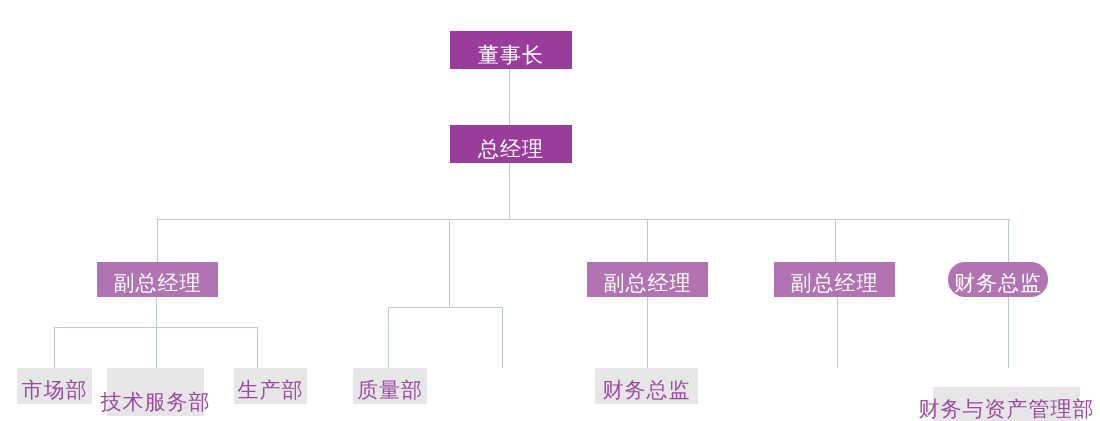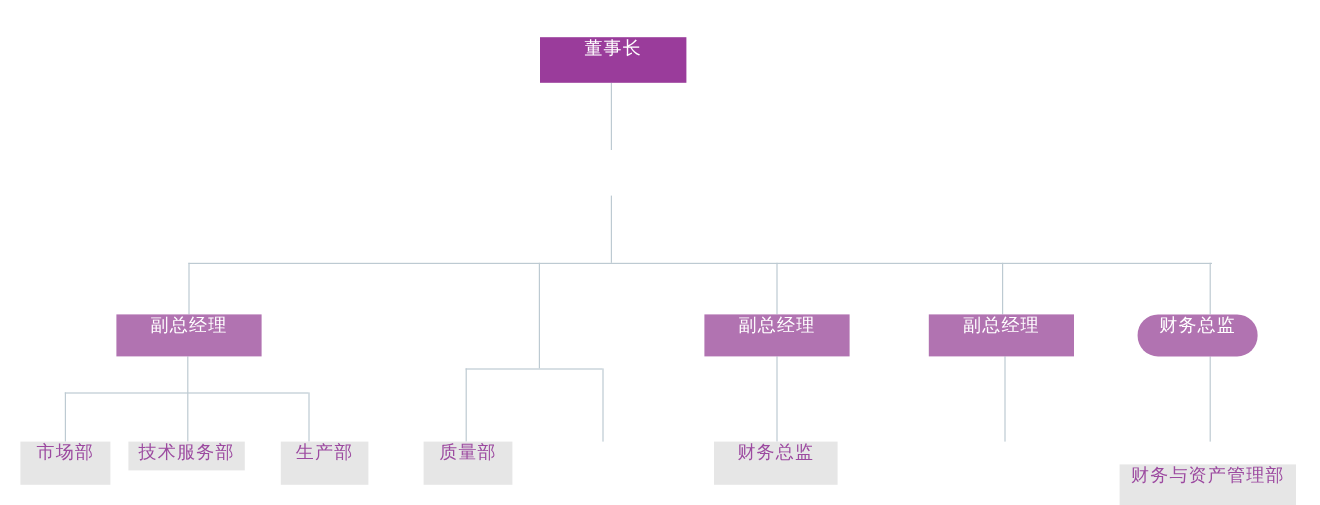--- a/index.html
+++ b/index.html
@@ -19,23 +19,23 @@
   .canvas {
     position: relative;
     width: 1100px;
     height: 421px;
     background: #FFFFFF;
     overflow: hidden;
   }
   .node {
     position: absolute;
     display: flex;
-    align-items: flex-start;
+    align-items: flex-end;
     justify-content: center;
-    font-size: 15px;
+    font-size: 21px;
     letter-spacing: 1px;
     white-space: nowrap;
     box-sizing: border-box;
   }
   .lv1 {
     background: var(--executive-box);
     color: var(--box-text-light);
   }
   .lv2 {
     background: var(--manager-box);
@@ -78,38 +78,41 @@
 
   <div class="line" style="left:647px; top:297px; width:1px; height:71px;"></div>
 
   <div class="line" style="left:837px; top:297px; width:1px; height:71px;"></div>
 
   <div class="line" style="left:1008px; top:297px; width:1px; height:71px;"></div>
 
   <div class="node lv1" style="left:450px; top:31px; width:122px; height:38px;">
     <span>董事长</span>
   </div>
+  <div class="node lv1" style="left:450px; top:125px; width:122px; height:38px;">
+    <span>总经理</span>
+  </div>
 
   <div class="node lv2" style="left:97px; top:262px; width:121px; height:35px;">
     <span>副总经理</span>
   </div>
   <div class="node lv2" style="left:587px; top:262px; width:121px; height:35px;">
     <span>副总经理</span>
   </div>
   <div class="node lv2" style="left:774px; top:262px; width:121px; height:35px;">
     <span>副总经理</span>
   </div>
   <div class="node lv2" style="left:948px; top:262px; width:100px; height:35px;border-radius:17px;">
     <span>财务总监</span>
   </div>
 
   <div class="node lv3" style="left:17px; top:368px; width:75px; height:36px;">
     <span>市场部</span>
   </div>
-  <div class="node lv3" style="left:107px; top:368px; width:97px; height:24px;">
+  <div class="node lv3" style="left:107px; top:368px; width:97px; height:48px;">
     <span>技术服务部</span>
   </div>
   <div class="node lv3" style="left:221px; top:368px; width:73px; height:36px;margin-left:13px;">
     <span>生产部</span>
   </div>
   <div class="node lv3" style="left:353px; top:368px; width:74px; height:36px;font-family:Liberation Serif, serif;">
     <span>质量部</span>
   </div>
   <div class="node lv3" style="left:595px; top:368px; width:103px; height:36px;">
     <span>财务总监</span>

